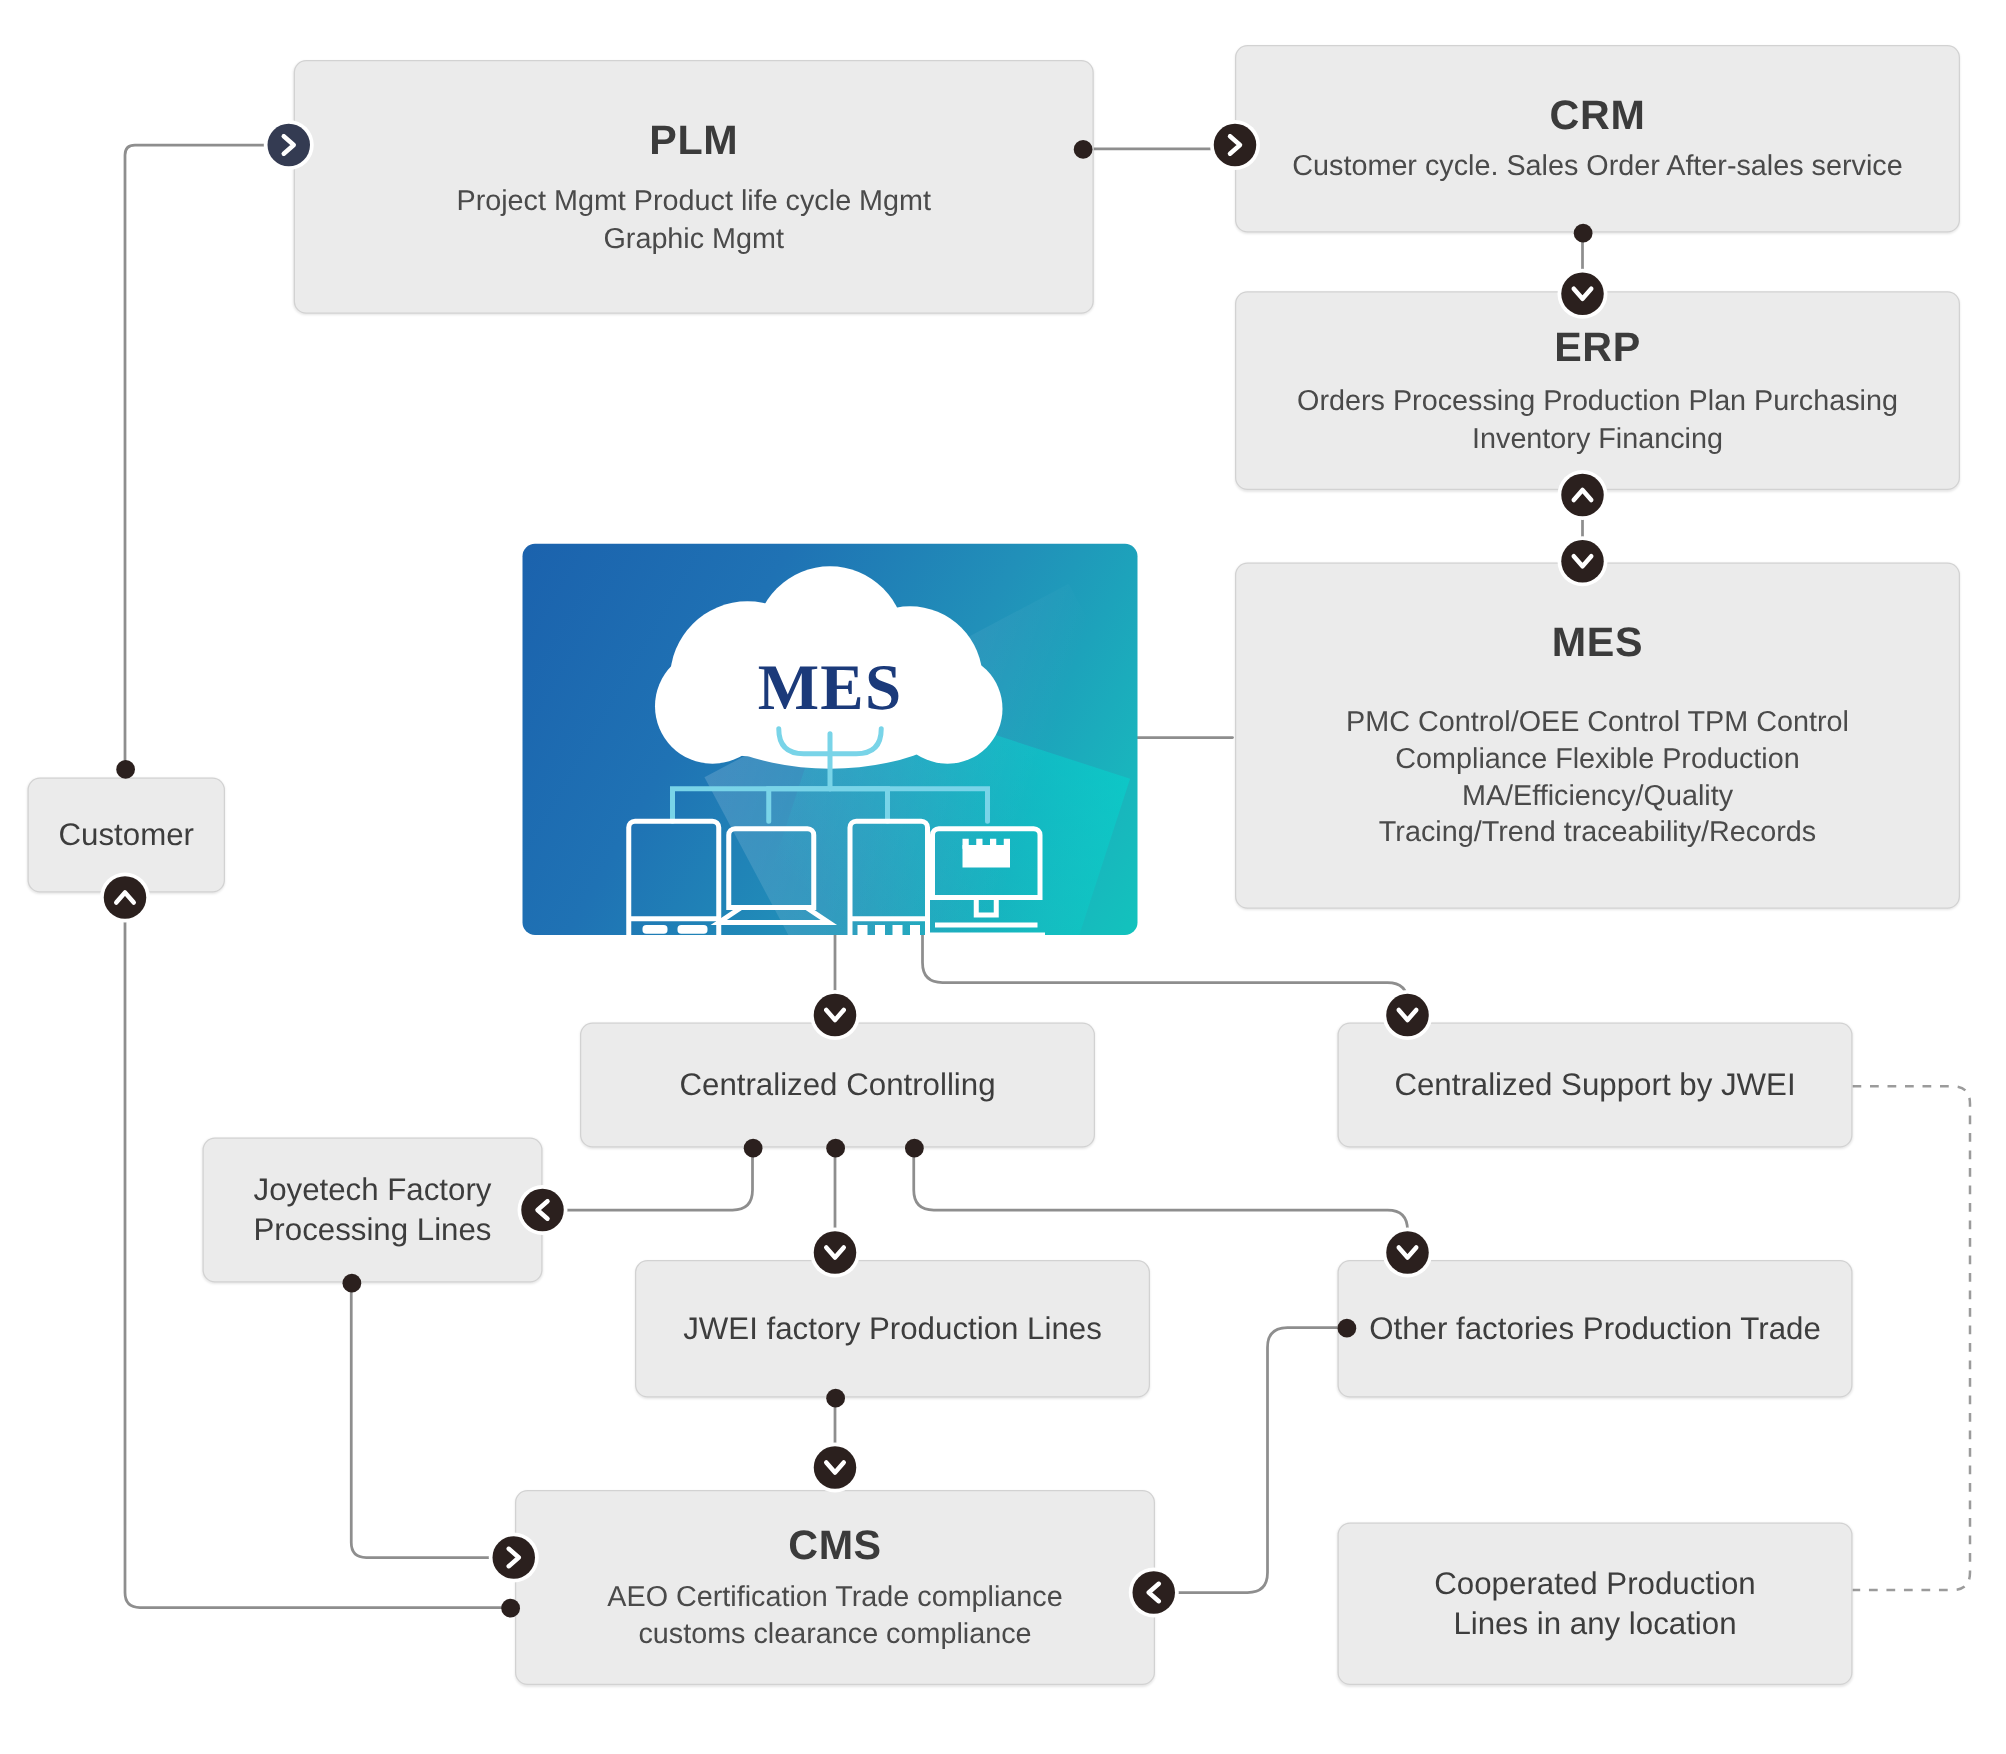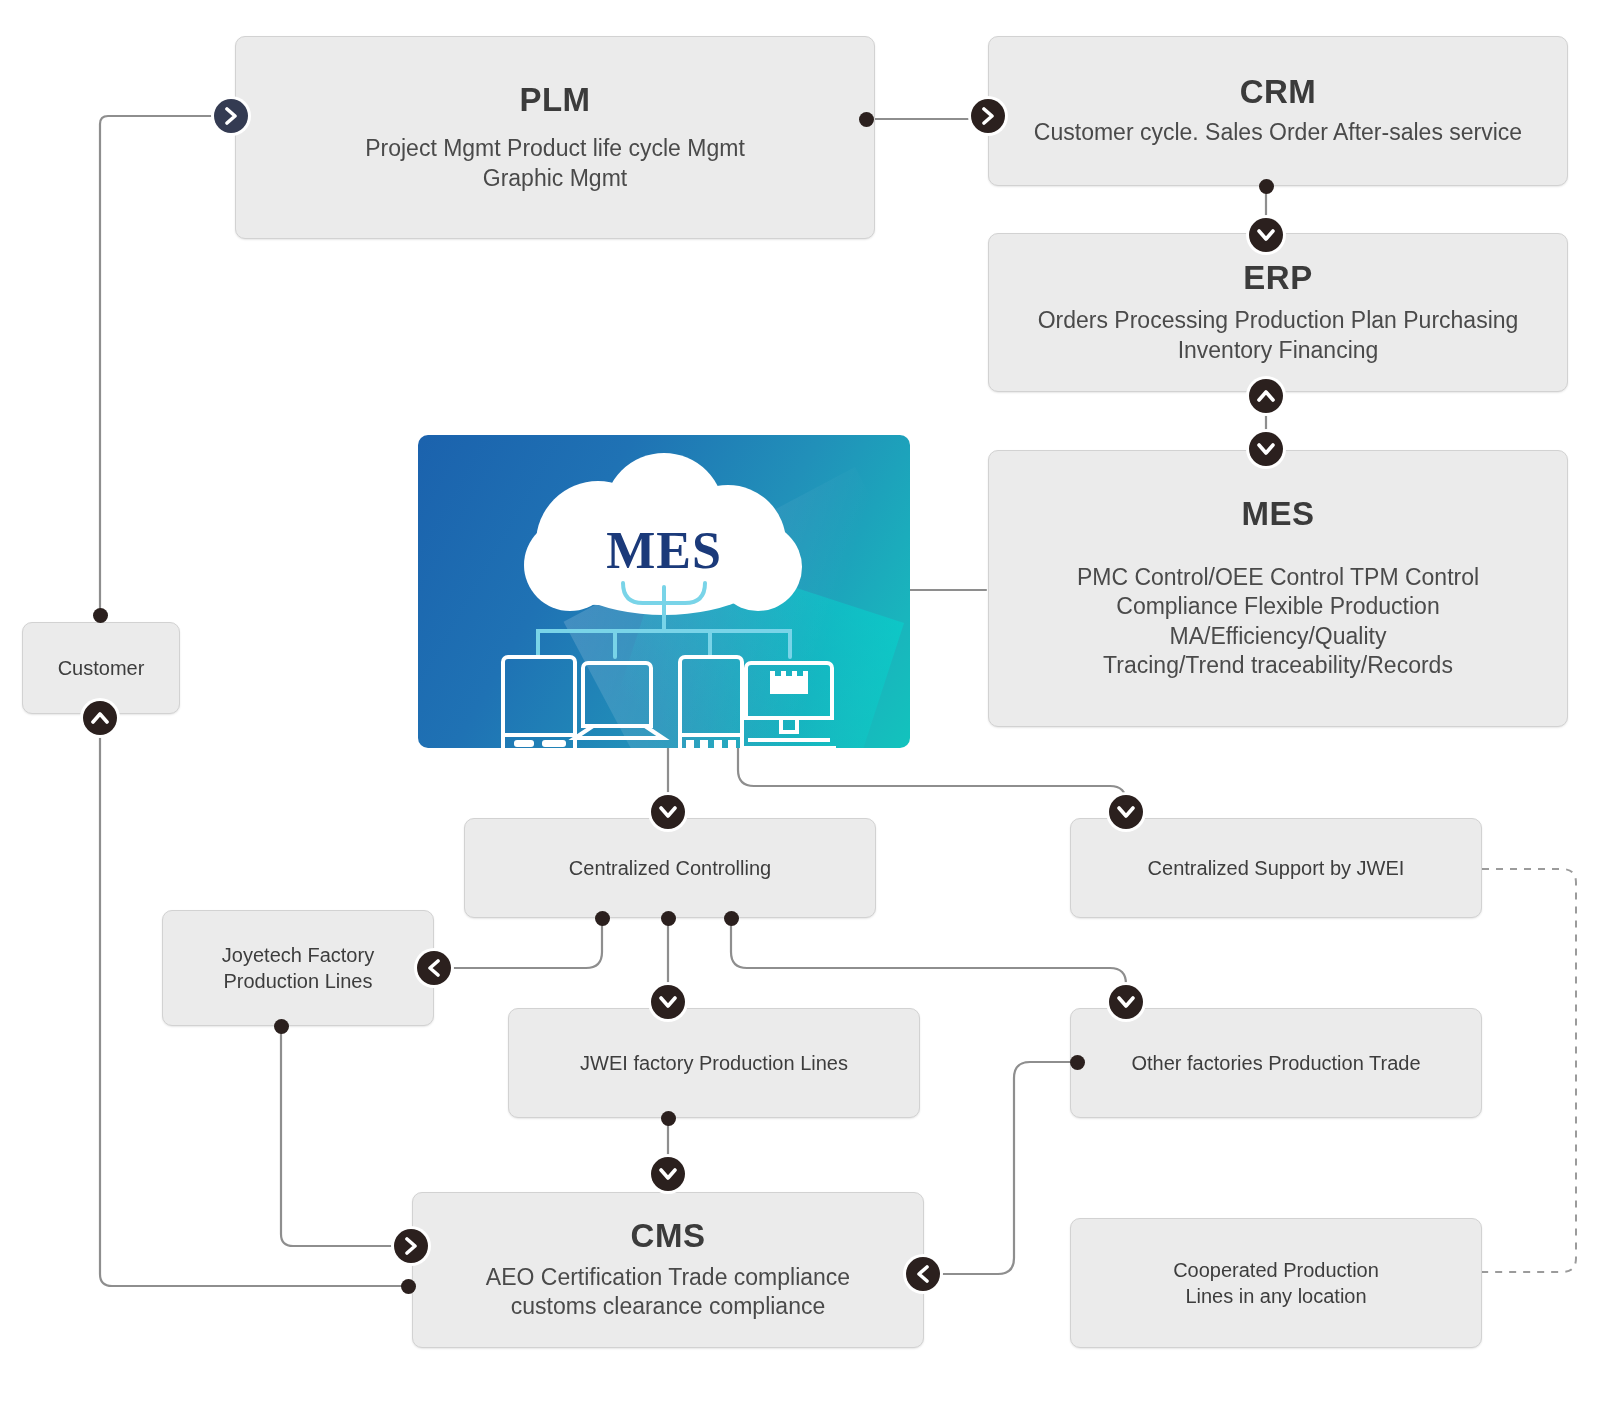--- a/index.html
+++ b/index.html
@@ -30,21 +30,21 @@
     line-height:1.1;
     margin-bottom:16px;
   }
   .node .sub{
     font-size:23px;
     line-height:1.28;
     color:#4a4a4a;
     white-space:pre-line;
   }
   .node .plain{
-    font-size:20px;
+    font-size:25px;
     line-height:1.3;
     color:#3d3d3d;
     white-space:pre-line;
   }
 
   
   .badge{
     position:absolute;
     width:34px;height:34px;
     border-radius:50%;
@@ -132,21 +132,21 @@
       <path d="M100 736 L100 1274 Q100 1286 112 1286 L408 1286"></path>
 
       <path d="M1077 1062 L1030 1062 Q1014 1062 1014 1078 L1014 1258 Q1014 1274 998 1274 L937 1274"></path>
     </g>
 
     <g fill="none" stroke="#9b9b9b" stroke-width="2" stroke-dasharray="7 7" stroke-linecap="butt">
       <path d="M1482 869 L1562 869 Q1576 869 1576 883 L1576 1258 Q1576 1272 1562 1272 L1482 1272"></path>
     </g>
   </svg>
 
-  <div class="node" style="left:235px;top:36px;width:640px;height:203px;">
+  <div class="node" style="left:235px;top:48px;width:640px;height:203px;">
     <div class="ttl">PLM</div>
     <div class="sub">Project Mgmt   Product life cycle Mgmt
 Graphic Mgmt</div>
   </div>
 
   <div class="node" style="left:988px;top:36px;width:580px;height:150px;justify-content:center;">
     <div class="ttl" style="margin-bottom:8px;">CRM</div>
     <div class="sub">Customer cycle.  Sales Order After-sales service</div>
   </div>
 
@@ -235,21 +235,21 @@
   <div class="node" style="left:464px;top:818px;width:412px;height:100px;">
     <div class="plain">Centralized Controlling</div>
   </div>
 
   <div class="node" style="left:1070px;top:818px;width:412px;height:100px;">
     <div class="plain">Centralized Support by JWEI</div>
   </div>
 
   <div class="node" style="left:162px;top:910px;width:272px;height:116px;">
     <div class="plain">Joyetech Factory
-Production Lines</div>
+Processing Lines</div>
   </div>
 
   <div class="node" style="left:464px;top:1008px;width:412px;height:110px;margin-left:44px;">
     <div class="plain">JWEI factory Production Lines</div>
   </div>
 
   <div class="node" style="left:1070px;top:1008px;width:412px;height:110px;">
     <div class="plain">Other factories Production Trade</div>
   </div>
 

